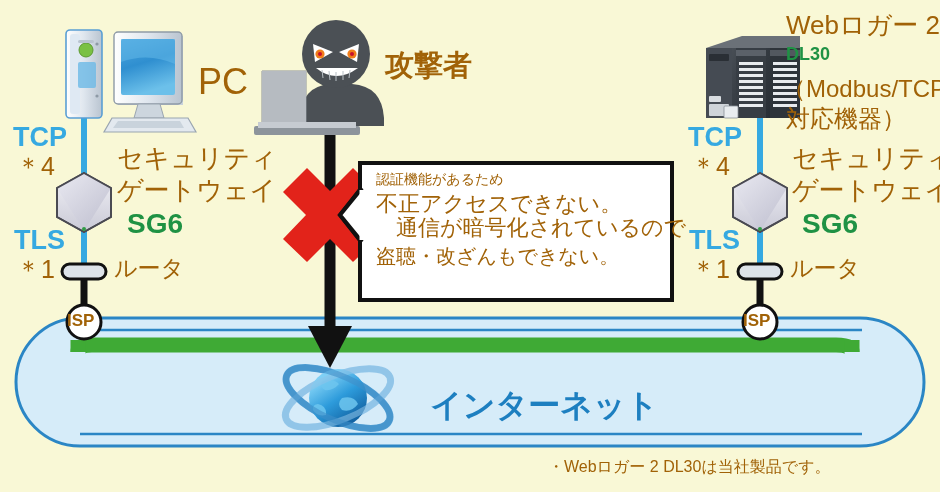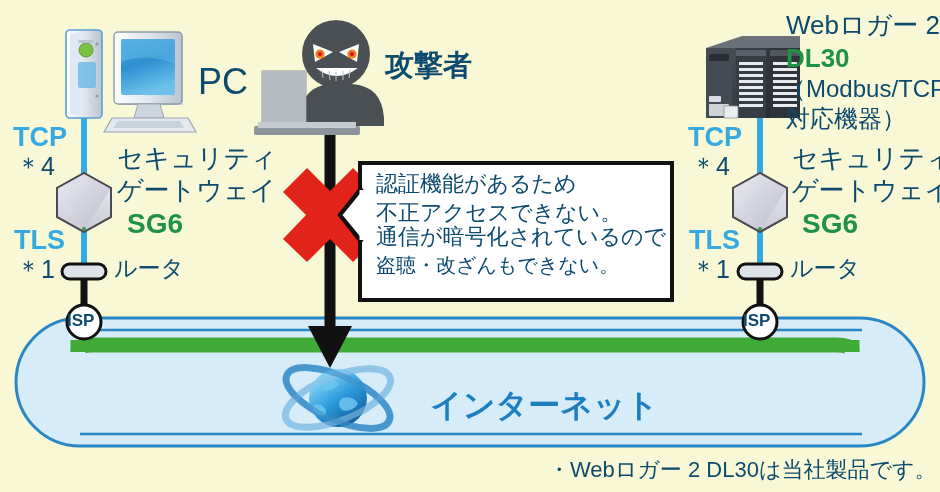--- a/index.html
+++ b/index.html
@@ -6,21 +6,21 @@
   body{
     width:940px;height:492px;
     background:#f9f8d6;
     font-family:"Liberation Sans","DejaVu Sans",sans-serif;
     overflow:hidden;position:relative;
   }
   #stage{position:absolute;inset:0;width:940px;height:492px;}
   .lbl{position:absolute;white-space:pre;line-height:1.12;}
   .blue{color:#36a9e1;font-weight:bold;}
   .green{color:#1f9244;font-weight:bold;}
-  .blk{color:#0c4a6e;}
+  .blk{color:#a16207;}
   .netlbl{color:#1d7fc0;font-weight:bold;}
   svg{position:absolute;left:0;top:0;}
 </style>
 </head>
 <body>
 
 <div id="stage">
 
   <svg width="940" height="492" viewBox="0 0 940 492">
     <defs>
@@ -240,42 +240,42 @@
   <div class="lbl blue" style="left:14px;top:225px;font-size:27px;">TLS</div>
   <div class="lbl blk" style="left:16px;top:255px;font-size:25px;">＊1</div>
 
   <div class="lbl blk" style="left:114px;top:256px;font-size:23px;">ルータ</div>
 
   <div class="lbl blk" style="left:67px;top:311px;font-size:17px;font-weight:bold;">ISP</div>
 
   <div class="lbl blk" style="left:385px;top:49px;font-size:29px;font-weight:bold;">攻撃者</div>
 
   <div style="position:absolute;left:376px;top:172px;width:290px;">
-    <div class="lbl blk" style="position:static;font-size:22px;margin-bottom:4px;">認証機能があるため</div>
+    <div class="lbl blk" style="position:static;font-size:14px;margin-bottom:4px;">認証機能があるため</div>
     <div class="lbl blk" style="position:static;font-size:22px;">不正アクセスできない。</div>
-    <div class="lbl blk" style="position:static;font-size:22px;margin-bottom:4px;">通信が暗号化されているので</div>
+    <div class="lbl blk" style="position:static;font-size:22px;margin-bottom:4px;margin-left:20px;">通信が暗号化されているので</div>
     <div class="lbl blk" style="position:static;font-size:20px;">盗聴・改ざんもできない。</div>
   </div>
 
   <div class="lbl blk" style="left:786px;top:11px;font-size:26px;">Webロガー 2</div>
-  <div class="lbl green" style="left:786px;top:44px;font-size:26px;">DL30</div>
+  <div class="lbl green" style="left:786px;top:44px;font-size:18px;">DL30</div>
   <div class="lbl blk" style="left:782px;top:76px;font-size:24px;">（Modbus/TCP</div>
   <div class="lbl blk" style="left:786px;top:106px;font-size:24px;">対応機器）</div>
 
   <div class="lbl blue" style="left:688px;top:122px;font-size:27px;">TCP</div>
   <div class="lbl blk" style="left:691px;top:152px;font-size:25px;">＊4</div>
 
   <div class="lbl blk" style="left:792px;top:144px;font-size:26px;">セキュリティ</div>
   <div class="lbl blk" style="left:792px;top:176px;font-size:26px;">ゲートウェイ</div>
   <div class="lbl green" style="left:802px;top:208px;font-size:28px;">SG6</div>
 
   <div class="lbl blue" style="left:689px;top:225px;font-size:27px;">TLS</div>
   <div class="lbl blk" style="left:691px;top:255px;font-size:25px;">＊1</div>
 
   <div class="lbl blk" style="left:790px;top:256px;font-size:23px;">ルータ</div>
 
   <div class="lbl blk" style="left:743px;top:311px;font-size:17px;font-weight:bold;">ISP</div>
 
   <div class="lbl netlbl" style="left:430px;top:388px;font-size:32px;">インターネット</div>
 
-  <div class="lbl blk" style="left:548px;top:458px;font-size:22px;">・Webロガー 2 DL30は当社製品です。</div>
+  <div class="lbl blk" style="left:548px;top:458px;font-size:16px;">・Webロガー 2 DL30は当社製品です。</div>
 
 </div>
 
 </body></html>

